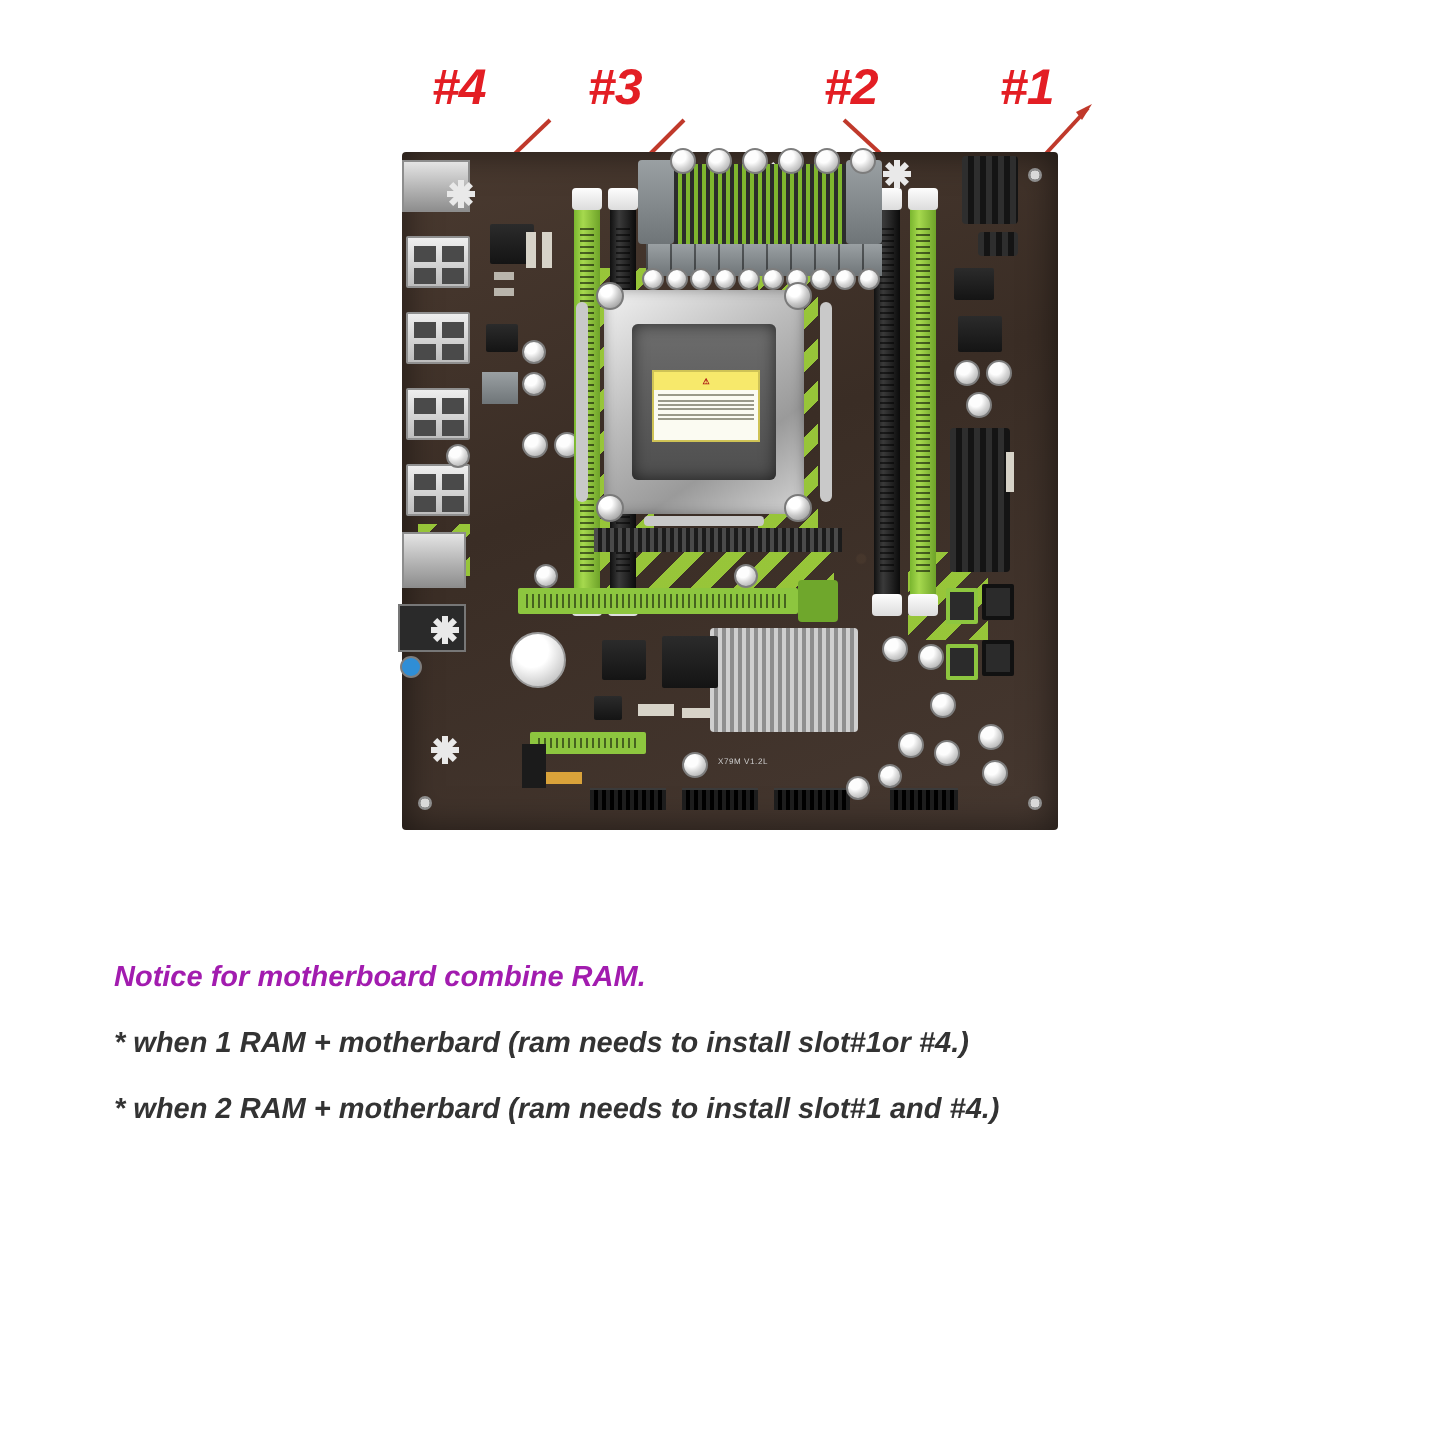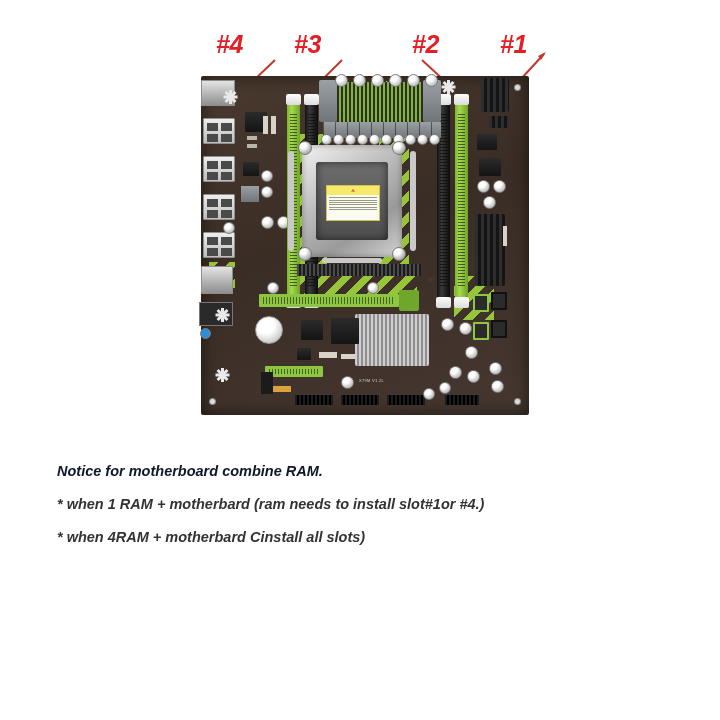--- a/index.html
+++ b/index.html
@@ -142,21 +142,21 @@
     border-top:1px solid #3a3a3a; }
 
   
   #notice { position:absolute; left:57px; top:455px; width:640px; }
   #notice .line {
     font-family: "Liberation Sans", sans-serif;
     font-weight: bold; font-style: italic;
     font-size: 14.5px; line-height: 33px;
     color: #333333; white-space: nowrap;
   }
-  #notice .line.red { color: #0f172a; }
+  #notice .line.red { color: #a21caf; margin-top: 18px; }
 </style>
 </head>
 <body>
 
 <div id="page">
 
   <div class="callout" style="left:216px; top:32px;">#4</div>
   <svg class="arrow-svg" style="left:240px; top:58px; width:40px; height:30px;" viewBox="0 0 40 30">
     <line x1="35" y1="2" x2="10" y2="26" stroke="#C0392B" stroke-width="2"></line>
     <polygon points="8,28 16,23 14,19" fill="#C0392B"></polygon>
@@ -393,16 +393,16 @@
         <b></b>
       </div>
     <div class="cap" style="left:288px; top:286px; width:13px; height:13px;"></div>
     <div class="cap" style="left:290px; top:304px; width:13px; height:13px;"></div>
     <div class="smd2" style="left:302px; top:150px; width:4px; height:20px;"></div>
   </div>
 
   <div id="notice">
     <div class="line red">Notice for motherboard combine RAM.</div>
     <div class="line">* when 1 RAM + motherbard (ram needs to install slot#1or #4.)</div>
-    <div class="line">* when 4RAM + motherbard Cinstall all slots)</div>
+    <div class="line">* when 2 RAM + motherbard (ram needs to install slot#1 and #4.)</div>
   </div>
 
 </div>
 
 </body></html>

